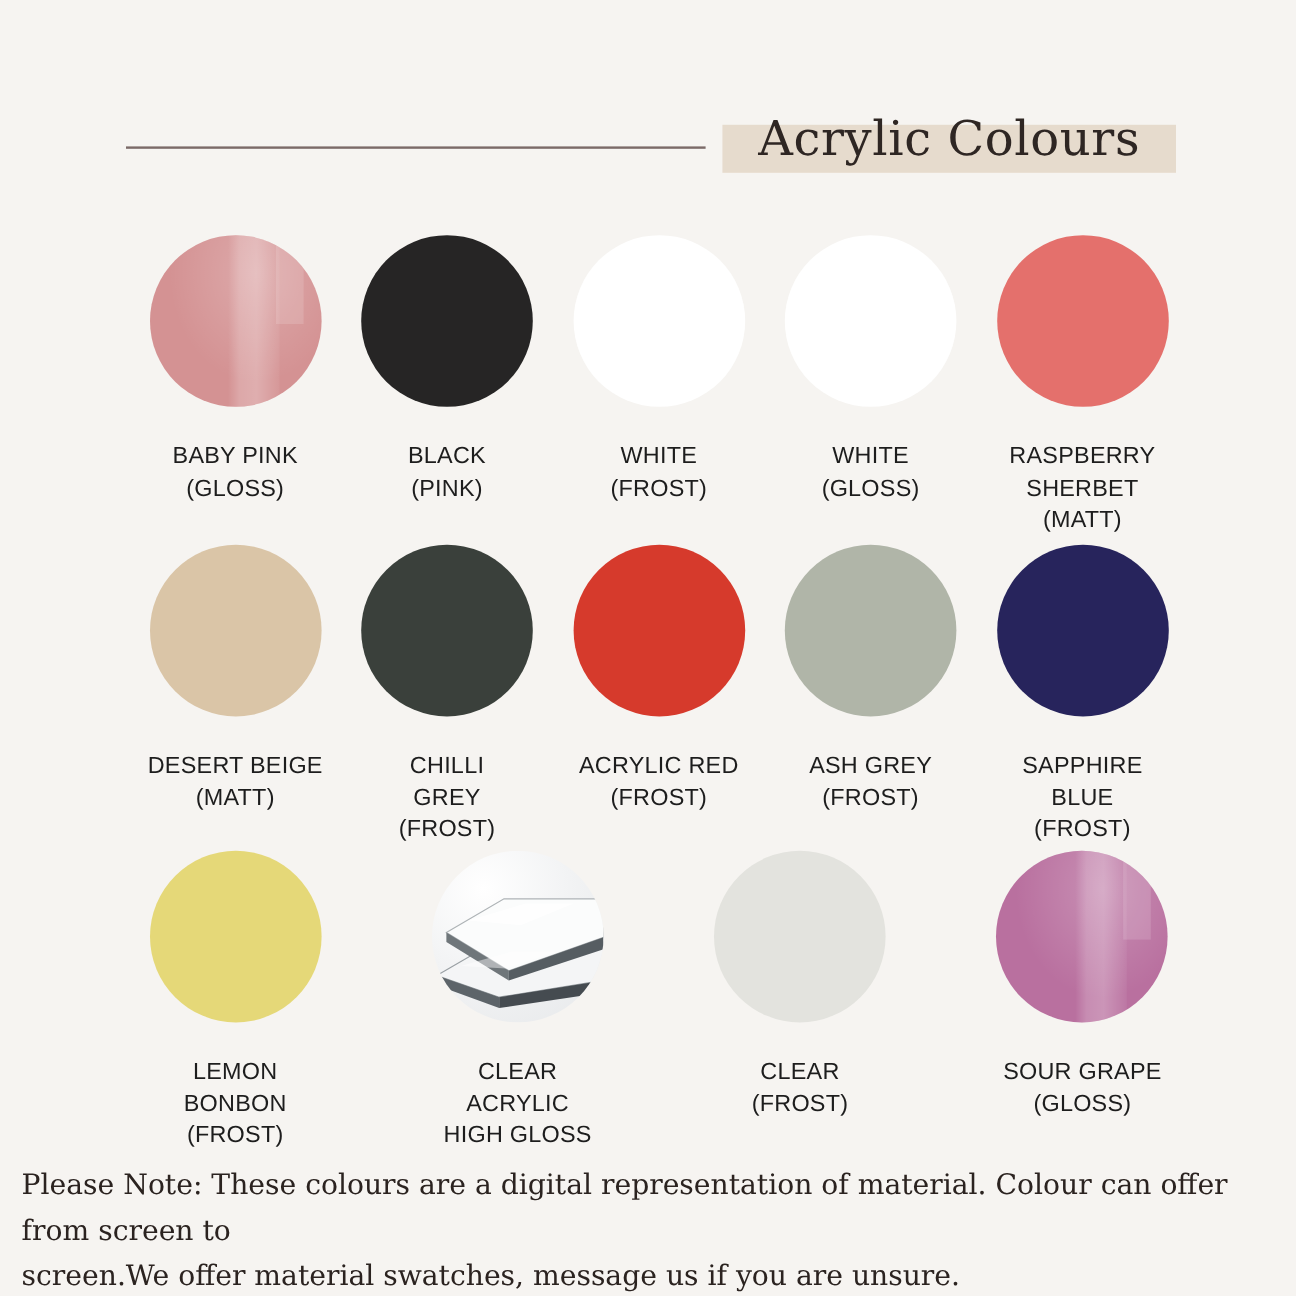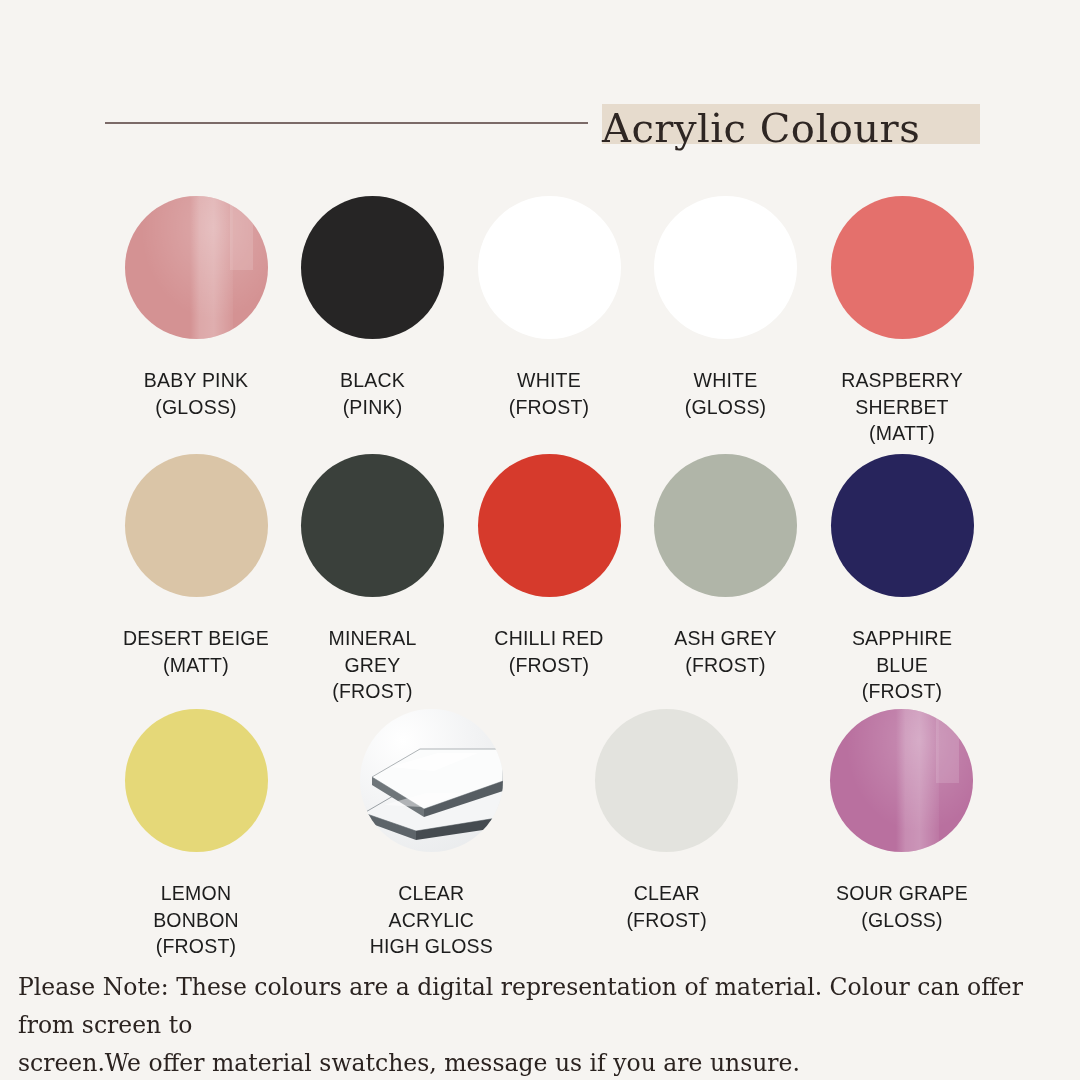--- a/index.html
+++ b/index.html
@@ -34,24 +34,25 @@
     position: absolute;
     left: 602px;
     top: 104px;
     width: 378px;
     height: 40px;
     background: #e6dbcd;
   }
   .title-text {
     position: absolute;
     left: 602px;
-    top: 100px;
+    top: 88px;
     width: 378px;
     height: 56px;
     line-height: 56px;
+    text-align: center;
     font-family: "DejaVu Serif", "Liberation Serif", serif;
     font-size: 40px;
     font-weight: 400;
     letter-spacing: 0.5px;
     color: #2e2623;
     white-space: nowrap;
   }
 
   
   .grid {
@@ -201,28 +202,28 @@
   <div class="row row-2">
 
     <div class="cell">
       <div class="swatch" style="background:#dac5a7;"></div>
       <div class="label">DESERT BEIGE
 (MATT)</div>
     </div>
 
     <div class="cell">
       <div class="swatch" style="background:#3a403b;"></div>
-      <div class="label">MINERAL
+      <div class="label">CHILLI
 GREY
 (FROST)</div>
     </div>
 
     <div class="cell">
       <div class="swatch" style="background:#d63a2c;"></div>
-      <div class="label">CHILLI RED
+      <div class="label">ACRYLIC RED
 (FROST)</div>
     </div>
 
     <div class="cell">
       <div class="swatch" style="background:#b0b5a8;"></div>
       <div class="label">ASH GREY
 (FROST)</div>
     </div>
 
     <div class="cell">

